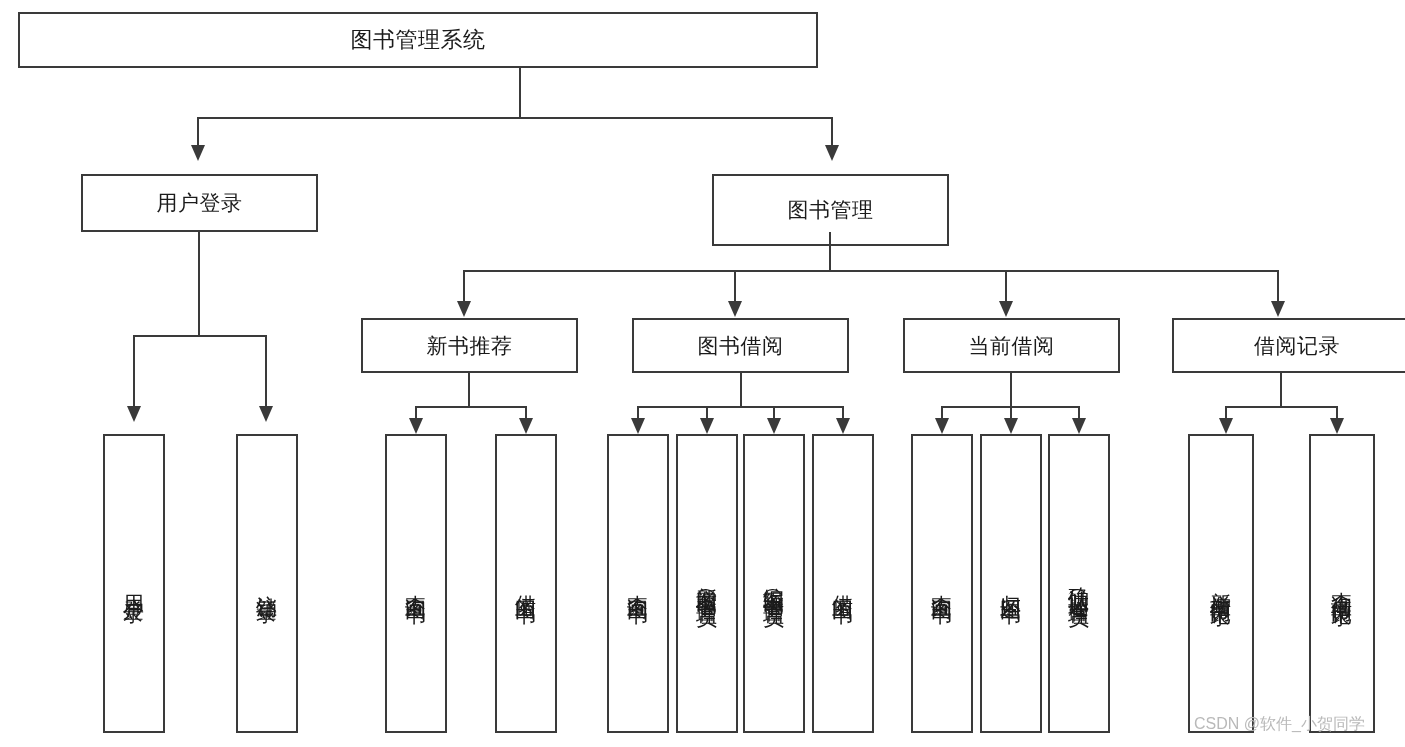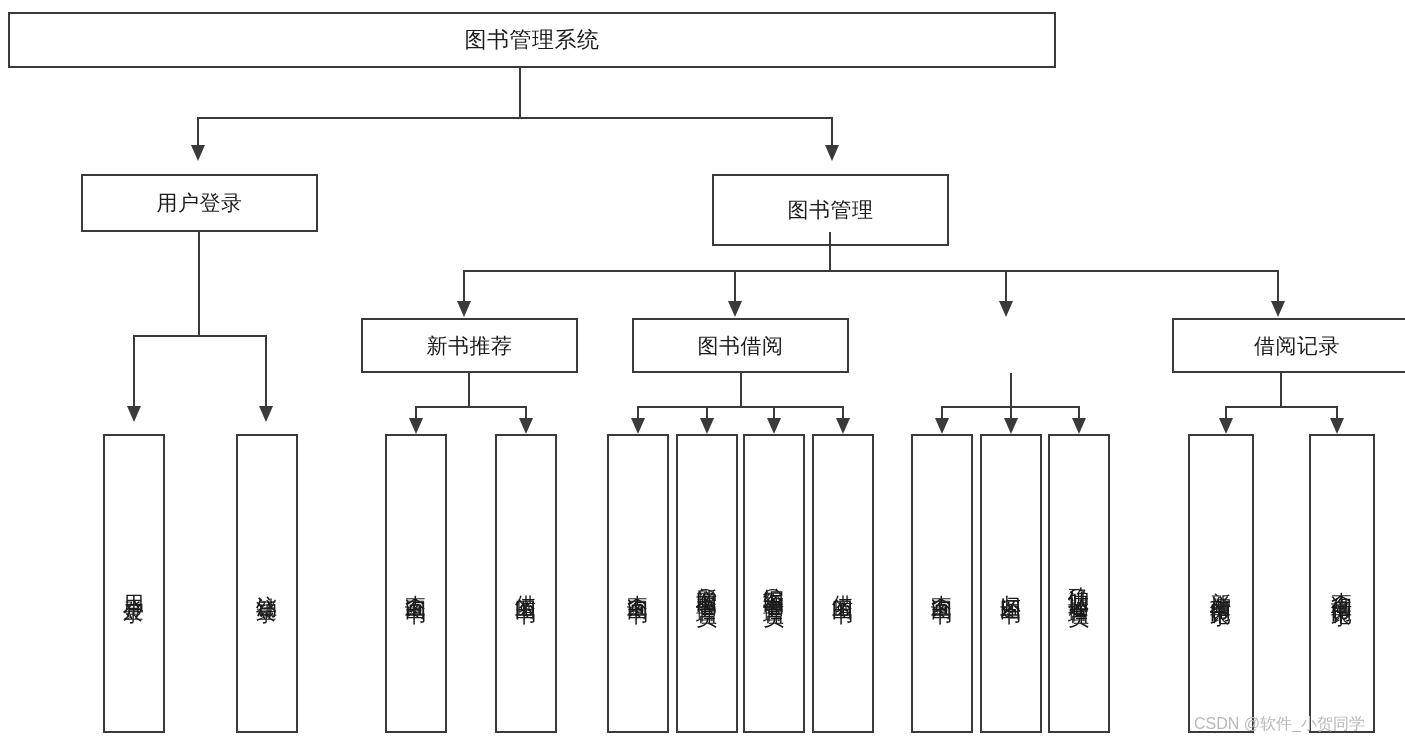--- a/index.html
+++ b/index.html
@@ -82,21 +82,21 @@
     white-space: nowrap;
     user-select: none;
     pointer-events: none;
   }
 </style>
 </head>
 <body>
 
 <div id="canvas">
 
-  <div class="node horiz root" style="left:8px; top:12px; width:1048px; height:56px;">
+  <div class="node horiz root" style="left:18px; top:12px; width:800px; height:56px;">
     <span class="lbl">图书管理系统</span>
   </div>
 
   <div class="vline" style="left:519px; top:68px; width:2px; height:50px;"></div>
 
   <div class="hline" style="left:197px; top:117px; width:636px; height:2px;"></div>
 
   <div class="vline" style="left:197px; top:117px; width:2px; height:30px;"></div>
   <div class="arrow" style="left:191px; top:145px;"></div>
   <div class="vline" style="left:831px; top:117px; width:2px; height:30px;"></div>
@@ -133,20 +133,23 @@
   <div class="arrow" style="left:1271px; top:301px;"></div>
 
   <div class="node horiz" style="left:632px; top:318px; width:217px; height:55px;">
     <span class="lbl">图书借阅</span>
   </div>
 
   <div class="node horiz" style="left:361px; top:318px; width:217px; height:55px;">
     <span class="lbl">新书推荐</span>
   </div>
 
+  <div class="node horiz" style="left:903px; top:318px; width:217px; height:55px;">
+    <span class="lbl">当前借阅</span>
+  </div>
 
   <div class="node horiz" style="left:1172px; top:318px; width:250px; height:55px;">
     <span class="lbl">借阅记录</span>
   </div>
 
   <div class="vline" style="left:468px; top:373px; width:2px; height:34px;"></div>
   <div class="hline" style="left:415px; top:406px; width:112px; height:2px;"></div>
   <div class="vline" style="left:415px; top:406px; width:2px; height:14px;"></div>
   <div class="arrow" style="left:409px; top:418px;"></div>
   <div class="vline" style="left:525px; top:406px; width:2px; height:14px;"></div>

